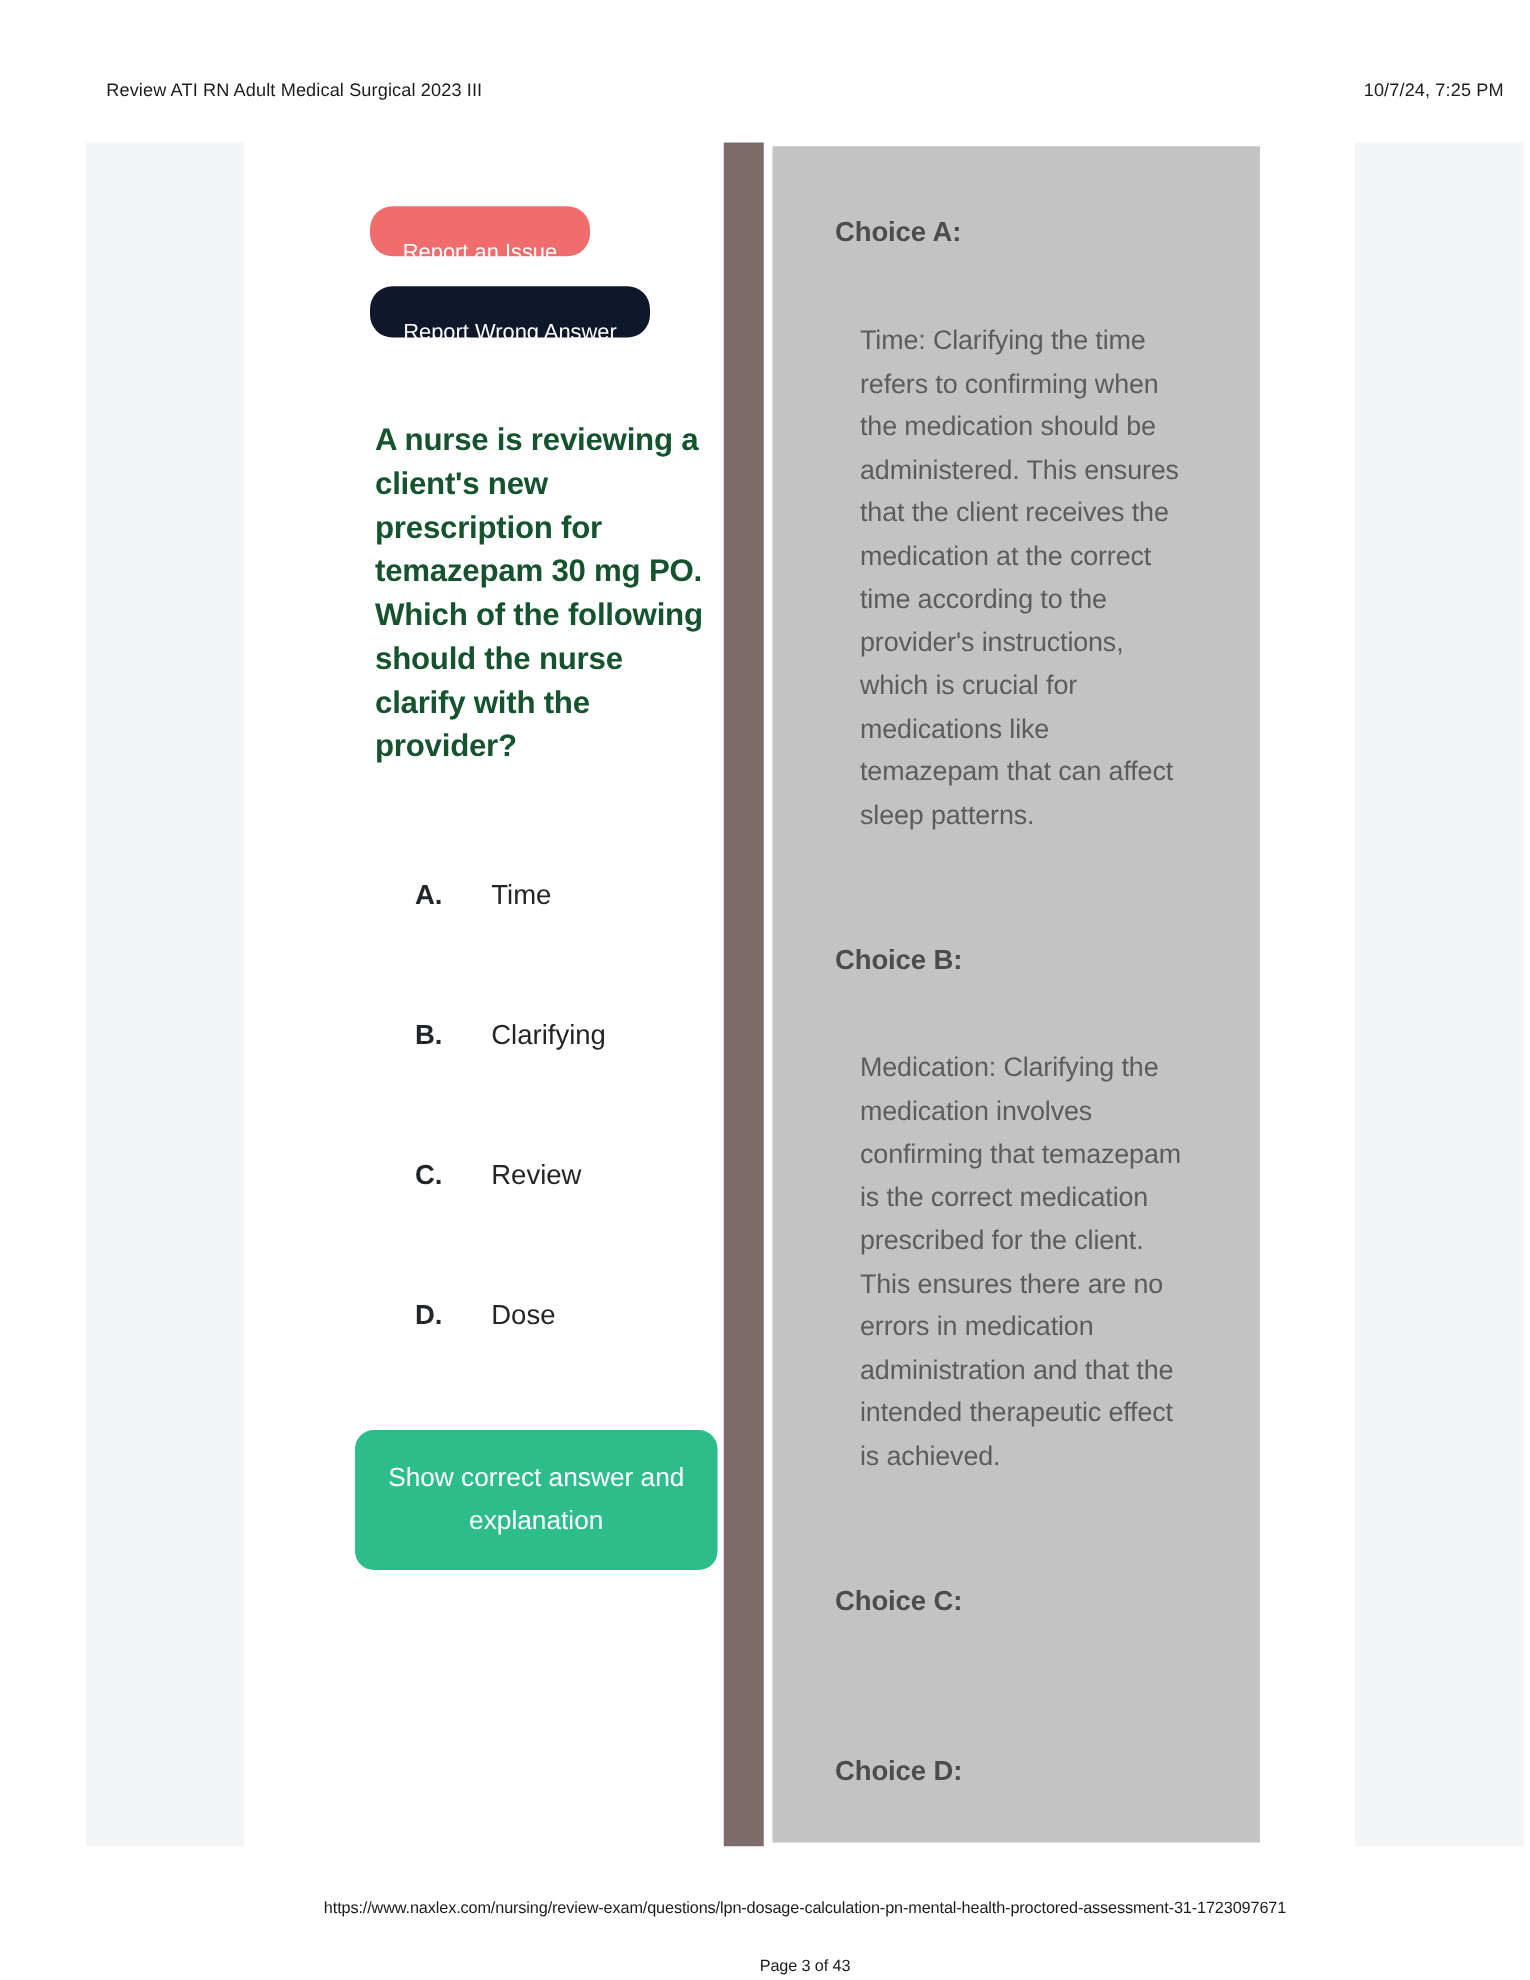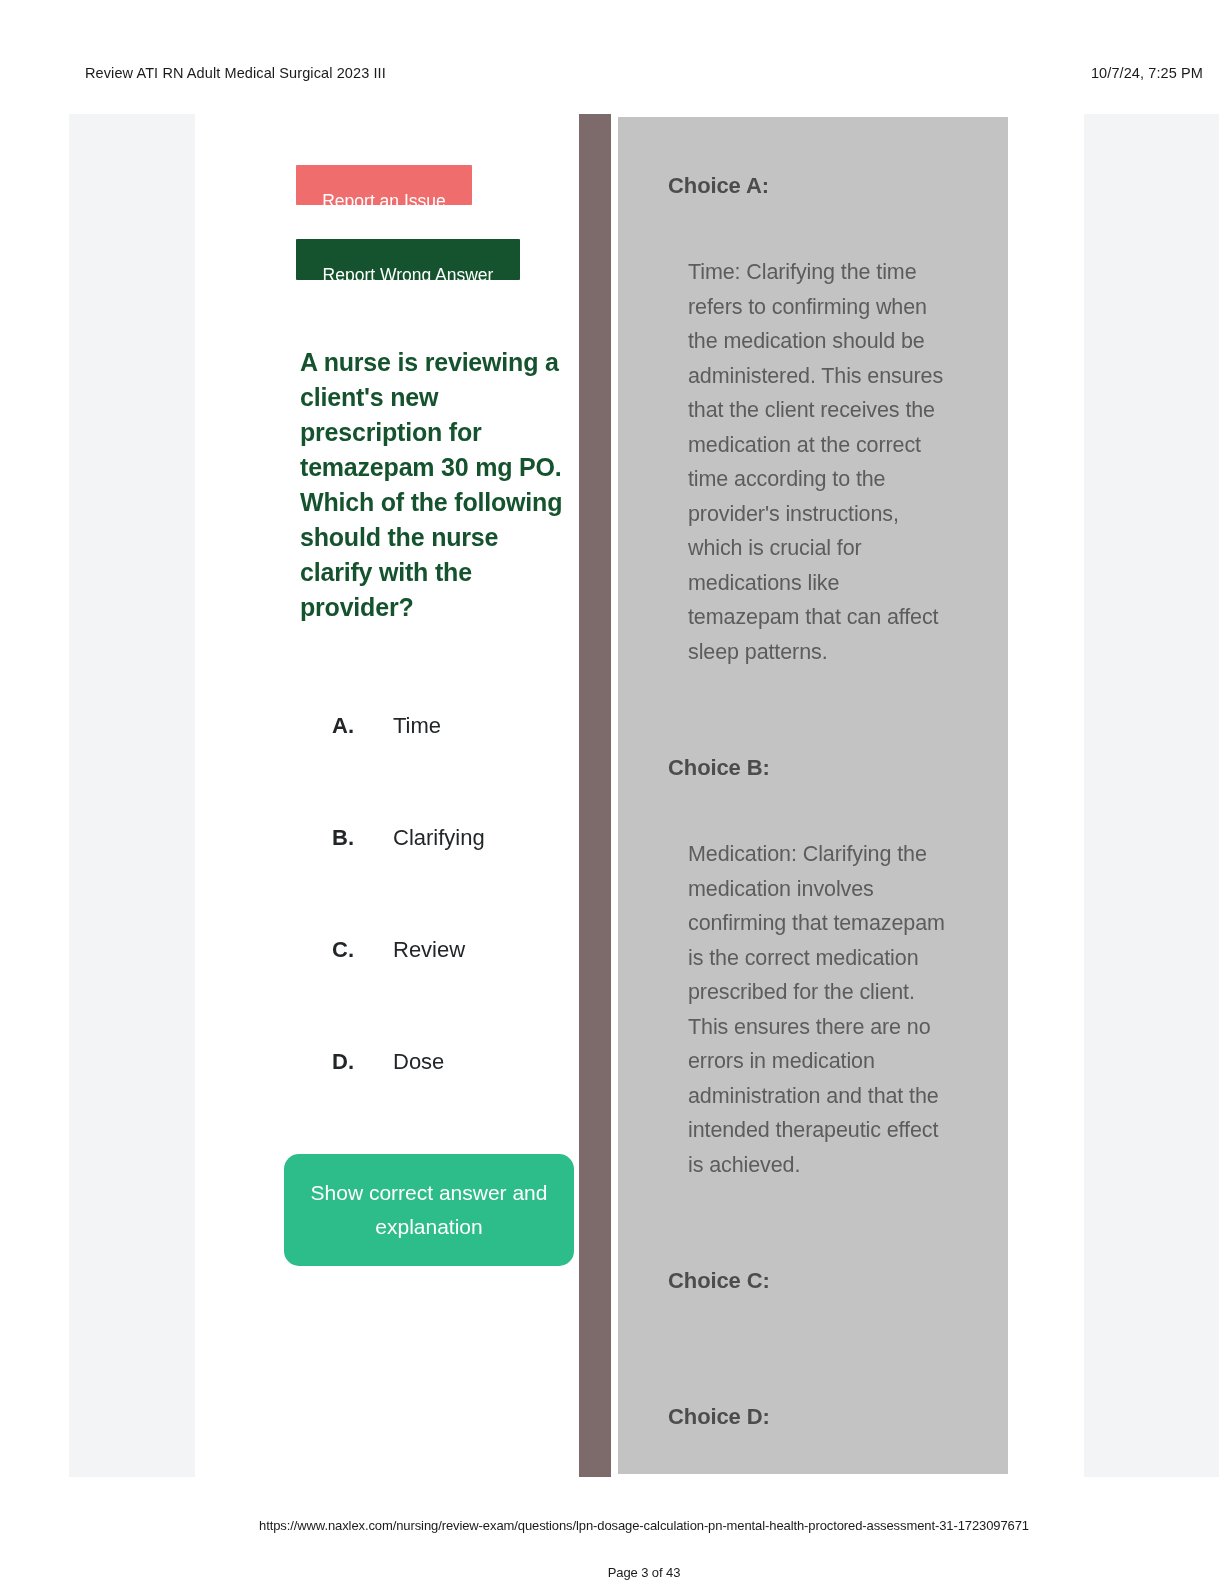--- a/index.html
+++ b/index.html
@@ -90,42 +90,42 @@
   .question-col {
     position: absolute;
     top: 0;
     left: 236px;
     width: 300px;
   }
 
   .btn {
     display: block;
     border: none;
-    border-radius: 1px;
+    border-radius: 18px;
     color: #ffffff;
     font-family: "Liberation Sans", sans-serif;
     text-align: center;
     cursor: pointer;
   }
 
   .btn-report-issue {
     background: #ef6d6d;
     width: 176px;
     height: 40px;
     margin-top: 35px;
     margin-left: 12px;
     font-size: 17.5px;
     line-height: 40px;
   }
 
   .btn-report-wrong {
-    background: #14532d;
+    background: #0f172a;
     width: 224px;
     height: 41px;
-    margin-top: 34px;
+    margin-top: 24px;
     margin-left: 12px;
     font-size: 17.5px;
     line-height: 41px;
   }
 
   .question-text {
     margin-top: 49px;
     width: 296px;
     font-size: 25px;
     line-height: 35px;

